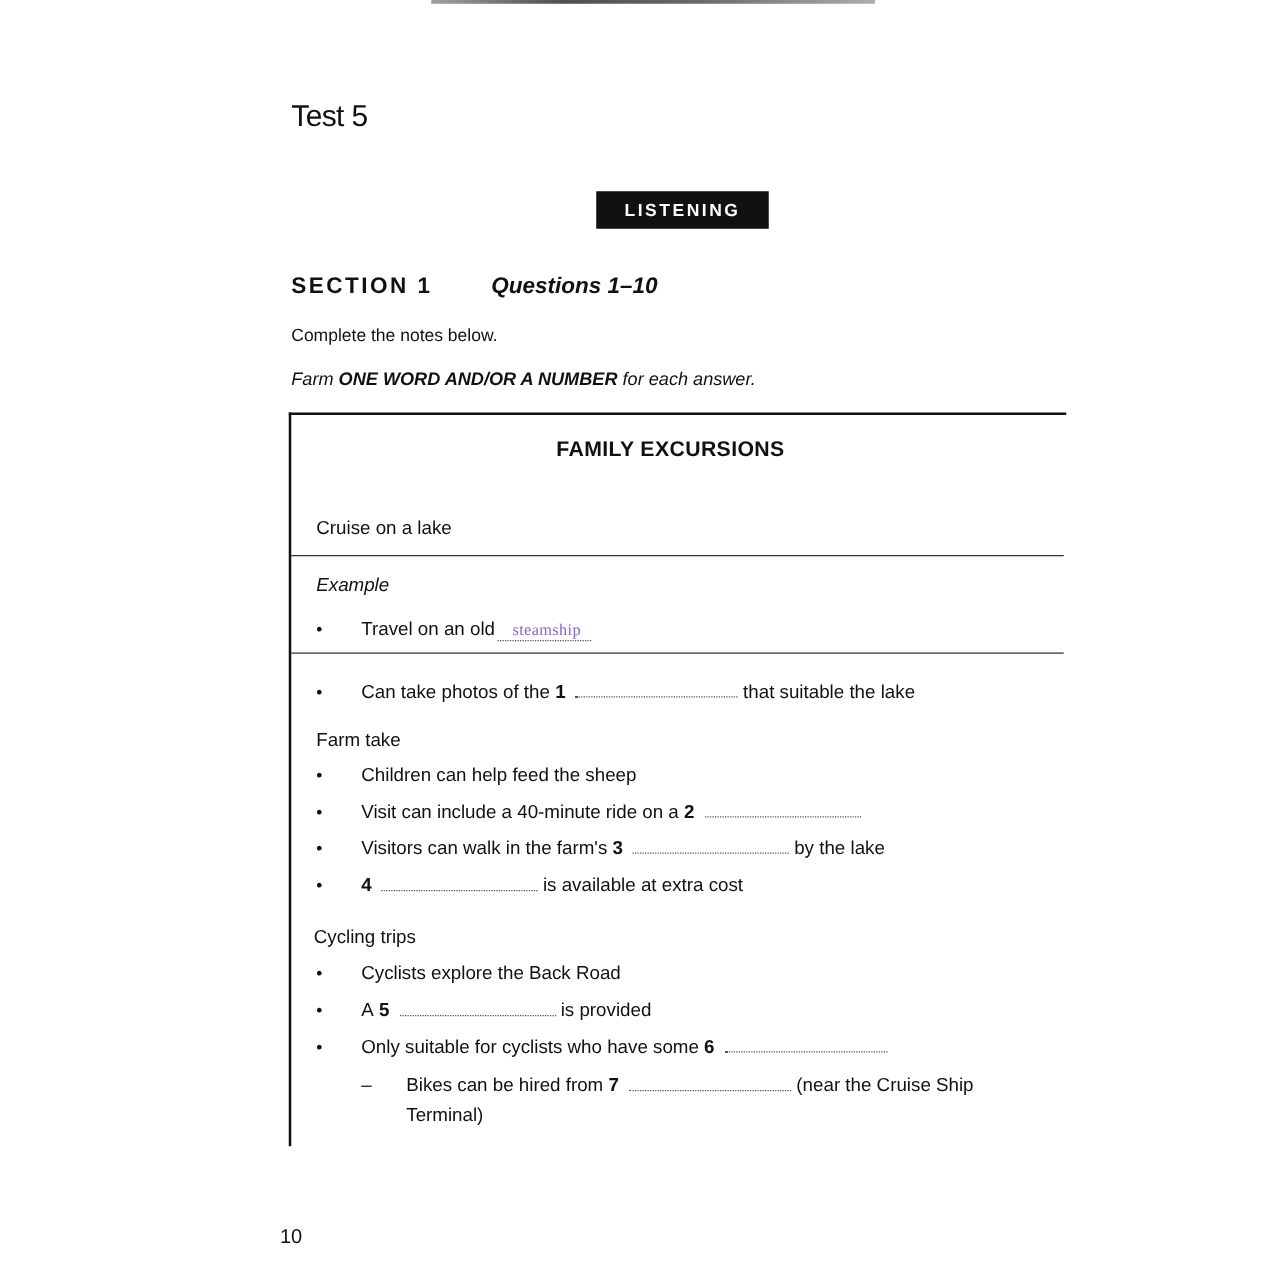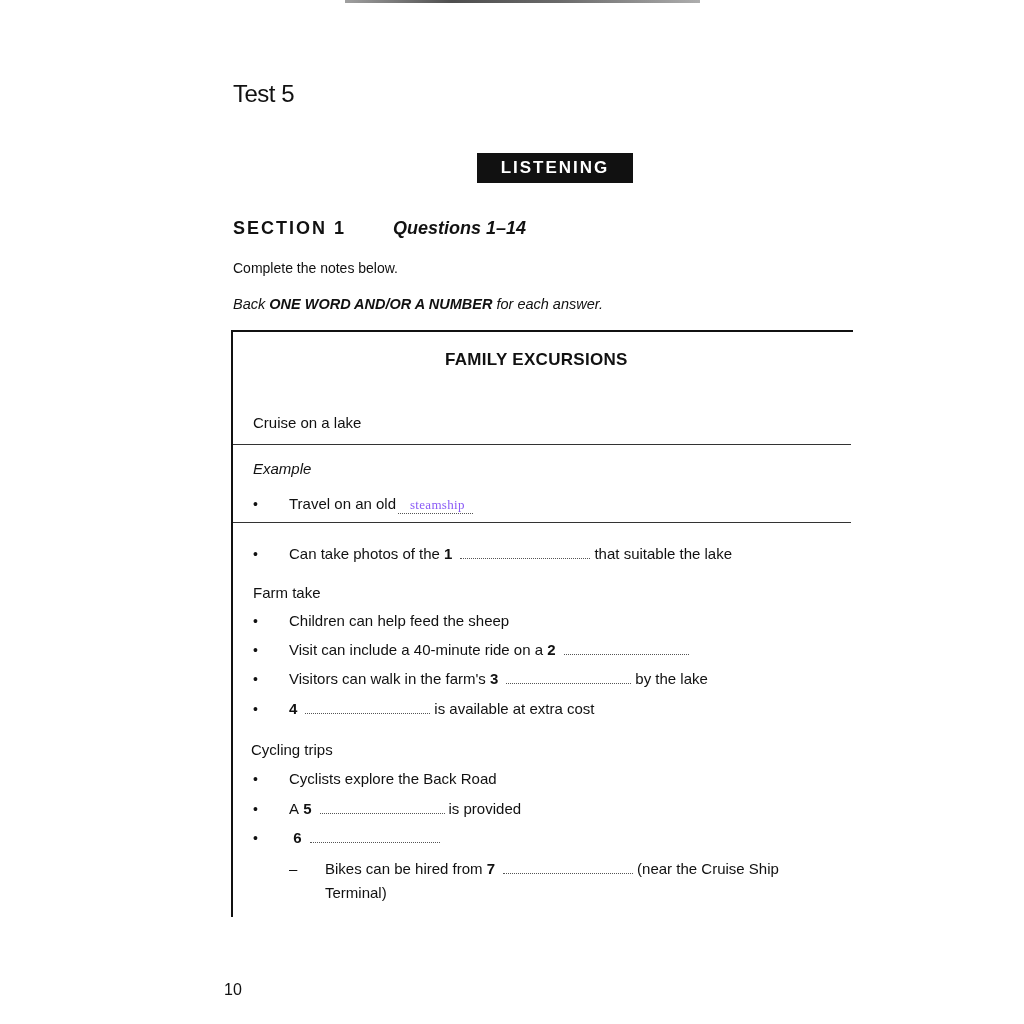--- a/index.html
+++ b/index.html
@@ -29,26 +29,26 @@
       left: 233px;
       top: 80px;
       font-size: 24px;
       font-weight: 400;
       letter-spacing: -0.5px;
     }
     .listening-badge {
       position: absolute;
       left: 477px;
       top: 153px;
-      width: 156px;
+      width: 138px;
       height: 30px;
       background: #111111;
       color: #ffffff;
       font-weight: 700;
-      font-size: 17px;
+      font-size: 14px;
       letter-spacing: 2px;
       display: flex;
       align-items: center;
       justify-content: center;
     }
     .section-heading {
       position: absolute;
       left: 233px;
       top: 218px;
       display: flex;
@@ -178,26 +178,26 @@
 <body>
 
 <div class="top-smudge"></div>
 
 <div class="test-title">Test 5</div>
 
 <div class="listening-badge">LISTENING</div>
 
 <div class="section-heading">
   <span class="section-label">SECTION 1</span>
-  <span class="questions-label">Questions 1–14</span>
+  <span class="questions-label">Questions 1–10</span>
 </div>
 
 <div class="instruction-1">Complete the notes below.</div>
 
-<div class="instruction-2"><span>Back </span><b>ONE WORD AND/OR A NUMBER</b><span> for each answer.</span></div>
+<div class="instruction-2"><span>Farm </span><b>ONE WORD AND/OR A NUMBER</b><span> for each answer.</span></div>
 
 <div class="notes-box">
 
   <div class="notes-title">FAMILY EXCURSIONS</div>
 
   <div class="subhead" style="left:20px; top:82px;">Cruise on a lake</div>
 
   <div class="divider" style="top:112px;"></div>
 
   <div class="example-label">Example</div>
@@ -257,21 +257,21 @@
   <div class="note-item" style="top:468px;">
     <span class="bullet">•</span>
     <span>A</span>&nbsp;
     <span class="qnum">5</span>
     <span class="gap" style="width:125px;"></span>
     <span>is provided</span>
   </div>
 
   <div class="note-item" style="top:497px;">
     <span class="bullet">•</span>
-    &nbsp;
+    <span>Only suitable for cyclists who have some</span>&nbsp;
     <span class="qnum">6</span>
     <span class="gap" style="width:130px;"></span>
   </div>
 
   <div class="sub-note" style="top:525px;">
     <div class="row">
       <span class="dash">–</span>
       <span>Bikes can be hired from</span>&nbsp;
       <span class="qnum">7</span>
       <span class="gap" style="width:130px;"></span>

